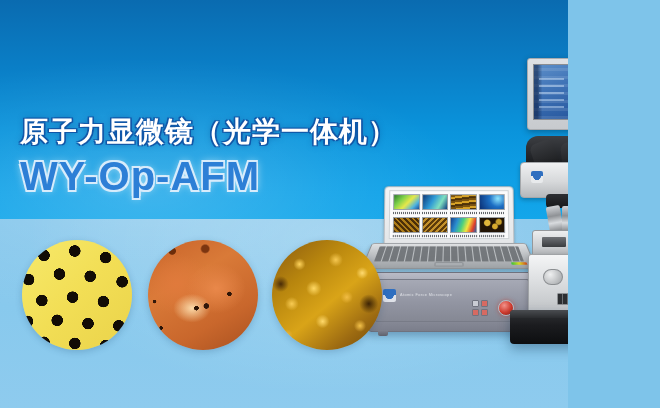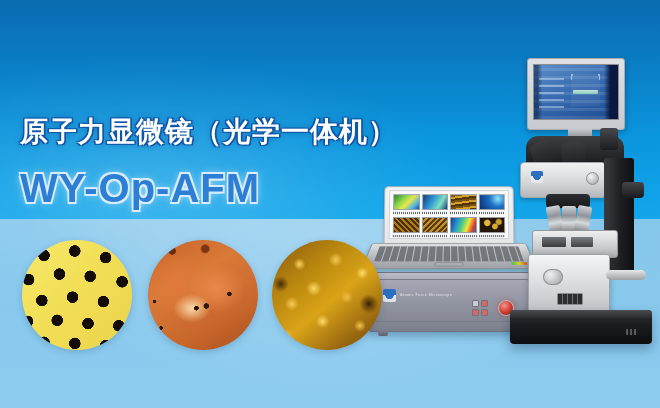--- a/index.html
+++ b/index.html
@@ -3,21 +3,21 @@
 <meta charset="utf-8">
 <style>
   * { margin:0; padding:0; box-sizing:border-box; }
   html,body { width:660px; height:408px; overflow:hidden; }
   body {
     font-family:"Liberation Sans", sans-serif;
     background:#7ec4ea;
   }
   .banner {
     position:relative;
-    width:660px; height:408px;
+    width:568px; height:408px;
     overflow:hidden;
     background:#8ec9ec;
   }
   
   .bg-top {
     position:absolute; left:0; top:0; width:660px; height:219px;
     background:linear-gradient(180deg,#0a6bb0 0%, #0a7ec6 30%, #0a94dc 60%, #10a2e8 88%, #13a6ea 100%);
   }
   .bg-bottom {
     position:absolute; left:0; top:219px; width:660px; height:189px;
@@ -39,21 +39,21 @@
   .title-cn {
     font-size:28px; font-weight:bold; color:#ffffff;
     letter-spacing:1px; line-height:1.0;
     text-shadow:
       -1.4px -1.4px 0 #1157a8, 1.4px -1.4px 0 #1157a8,
       -1.4px  1.4px 0 #1157a8, 1.4px  1.4px 0 #1157a8,
       0 0 6px rgba(10,60,130,0.55);
     white-space:nowrap;
   }
   .title-model {
-    margin-top:22px;
+    margin-top:10px;
     font-size:40px; font-weight:bold; color:#2d7fd6;
     letter-spacing:1px; line-height:1.0;
     text-shadow:
       -1.6px -1.6px 0 #d8ecfb, 1.6px -1.6px 0 #d8ecfb,
       -1.6px  1.6px 0 #d8ecfb, 1.6px  1.6px 0 #d8ecfb,
       0 0 9px rgba(255,255,255,0.7);
     white-space:nowrap;
   }
 
   

